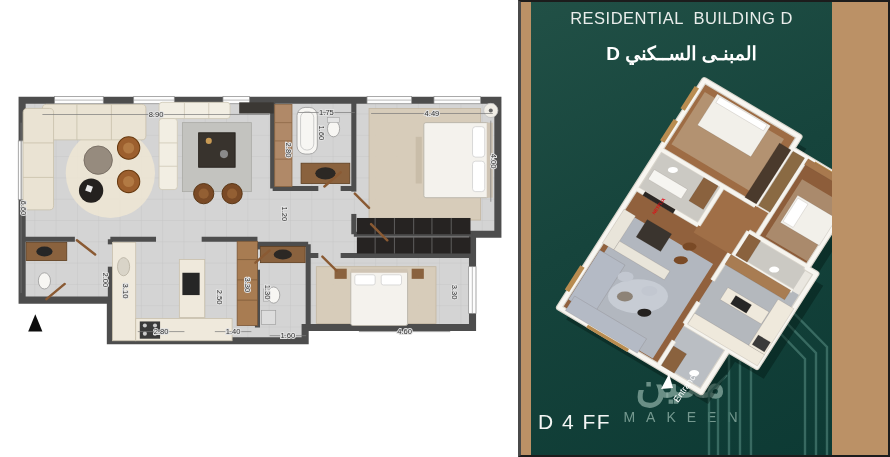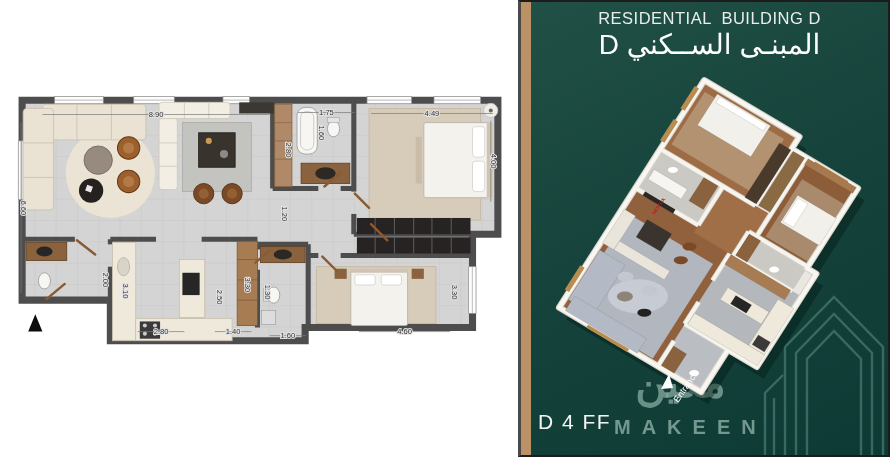--- a/index.html
+++ b/index.html
@@ -6,29 +6,29 @@
   .stage{position:relative;width:890px;height:457px;background:#ffffff;overflow:hidden;
          font-family:"Liberation Sans",sans-serif}
   
   .left-panel{position:absolute;left:0;top:0;width:518px;height:331px;background:#ffffff}
   .plan2d{position:absolute;left:14px;top:92px;width:492px;height:254px}
   .dim{font-size:7.5px;fill:#333;paint-order:stroke;stroke:#e2e2e2;stroke-width:2px;
        text-anchor:middle;font-family:"Liberation Sans",sans-serif}
   
   .right-panel{position:absolute;left:518px;top:0;width:372px;height:457px;background:#bb9166;
                border:2px solid #1c1c1c;border-left:3px solid #4a4a4a;box-sizing:border-box}
-  .green{position:absolute;left:10px;top:0;width:357px;height:453px;overflow:hidden;
+  .green{position:absolute;left:10px;top:0;width:301px;height:453px;overflow:hidden;
          background:linear-gradient(155deg,#215046 0%,#16443c 45%,#0d3a34 100%)}
   .titles{position:absolute;top:7px;left:0;width:100%;text-align:center}
   .title-en{font-size:16.5px;letter-spacing:.5px;color:#e9edeb;white-space:pre}
-  .title-ar{font-size:28px;font-weight:normal;color:#ffffff;direction:rtl;margin-top:0}
+  .title-ar{font-size:19px;font-weight:bold;color:#ffffff;direction:rtl;margin-top:14px}
   .watermark{position:absolute;left:72px;top:358px;width:155px;text-align:center;
              color:rgba(141,175,165,.72)}
   .brand-ar{font-size:42px;font-weight:bold;line-height:46px}
-  .brand-en{font-size:20px;font-weight:bold;letter-spacing:11px;text-indent:11px;margin-top:10px;
+  .brand-en{font-size:14px;font-weight:normal;letter-spacing:11px;text-indent:11px;margin-top:3px;
             color:rgba(141,175,165,.8)}
   .arch{position:absolute;right:-3px;bottom:-2px;width:128px;height:192px}
   .iso{position:absolute;left:0;top:58px;width:360px;height:365px}
   .unit{position:absolute;left:7px;top:408px;font-size:21px;letter-spacing:1.5px;color:#f4f6f5}
   .tv-label{font-size:4.5px;font-weight:bold;fill:#e50914;text-anchor:middle}
   .ent-label{font-size:9px;fill:#ffffff}
 </style>
 </head>
 <body>
 

